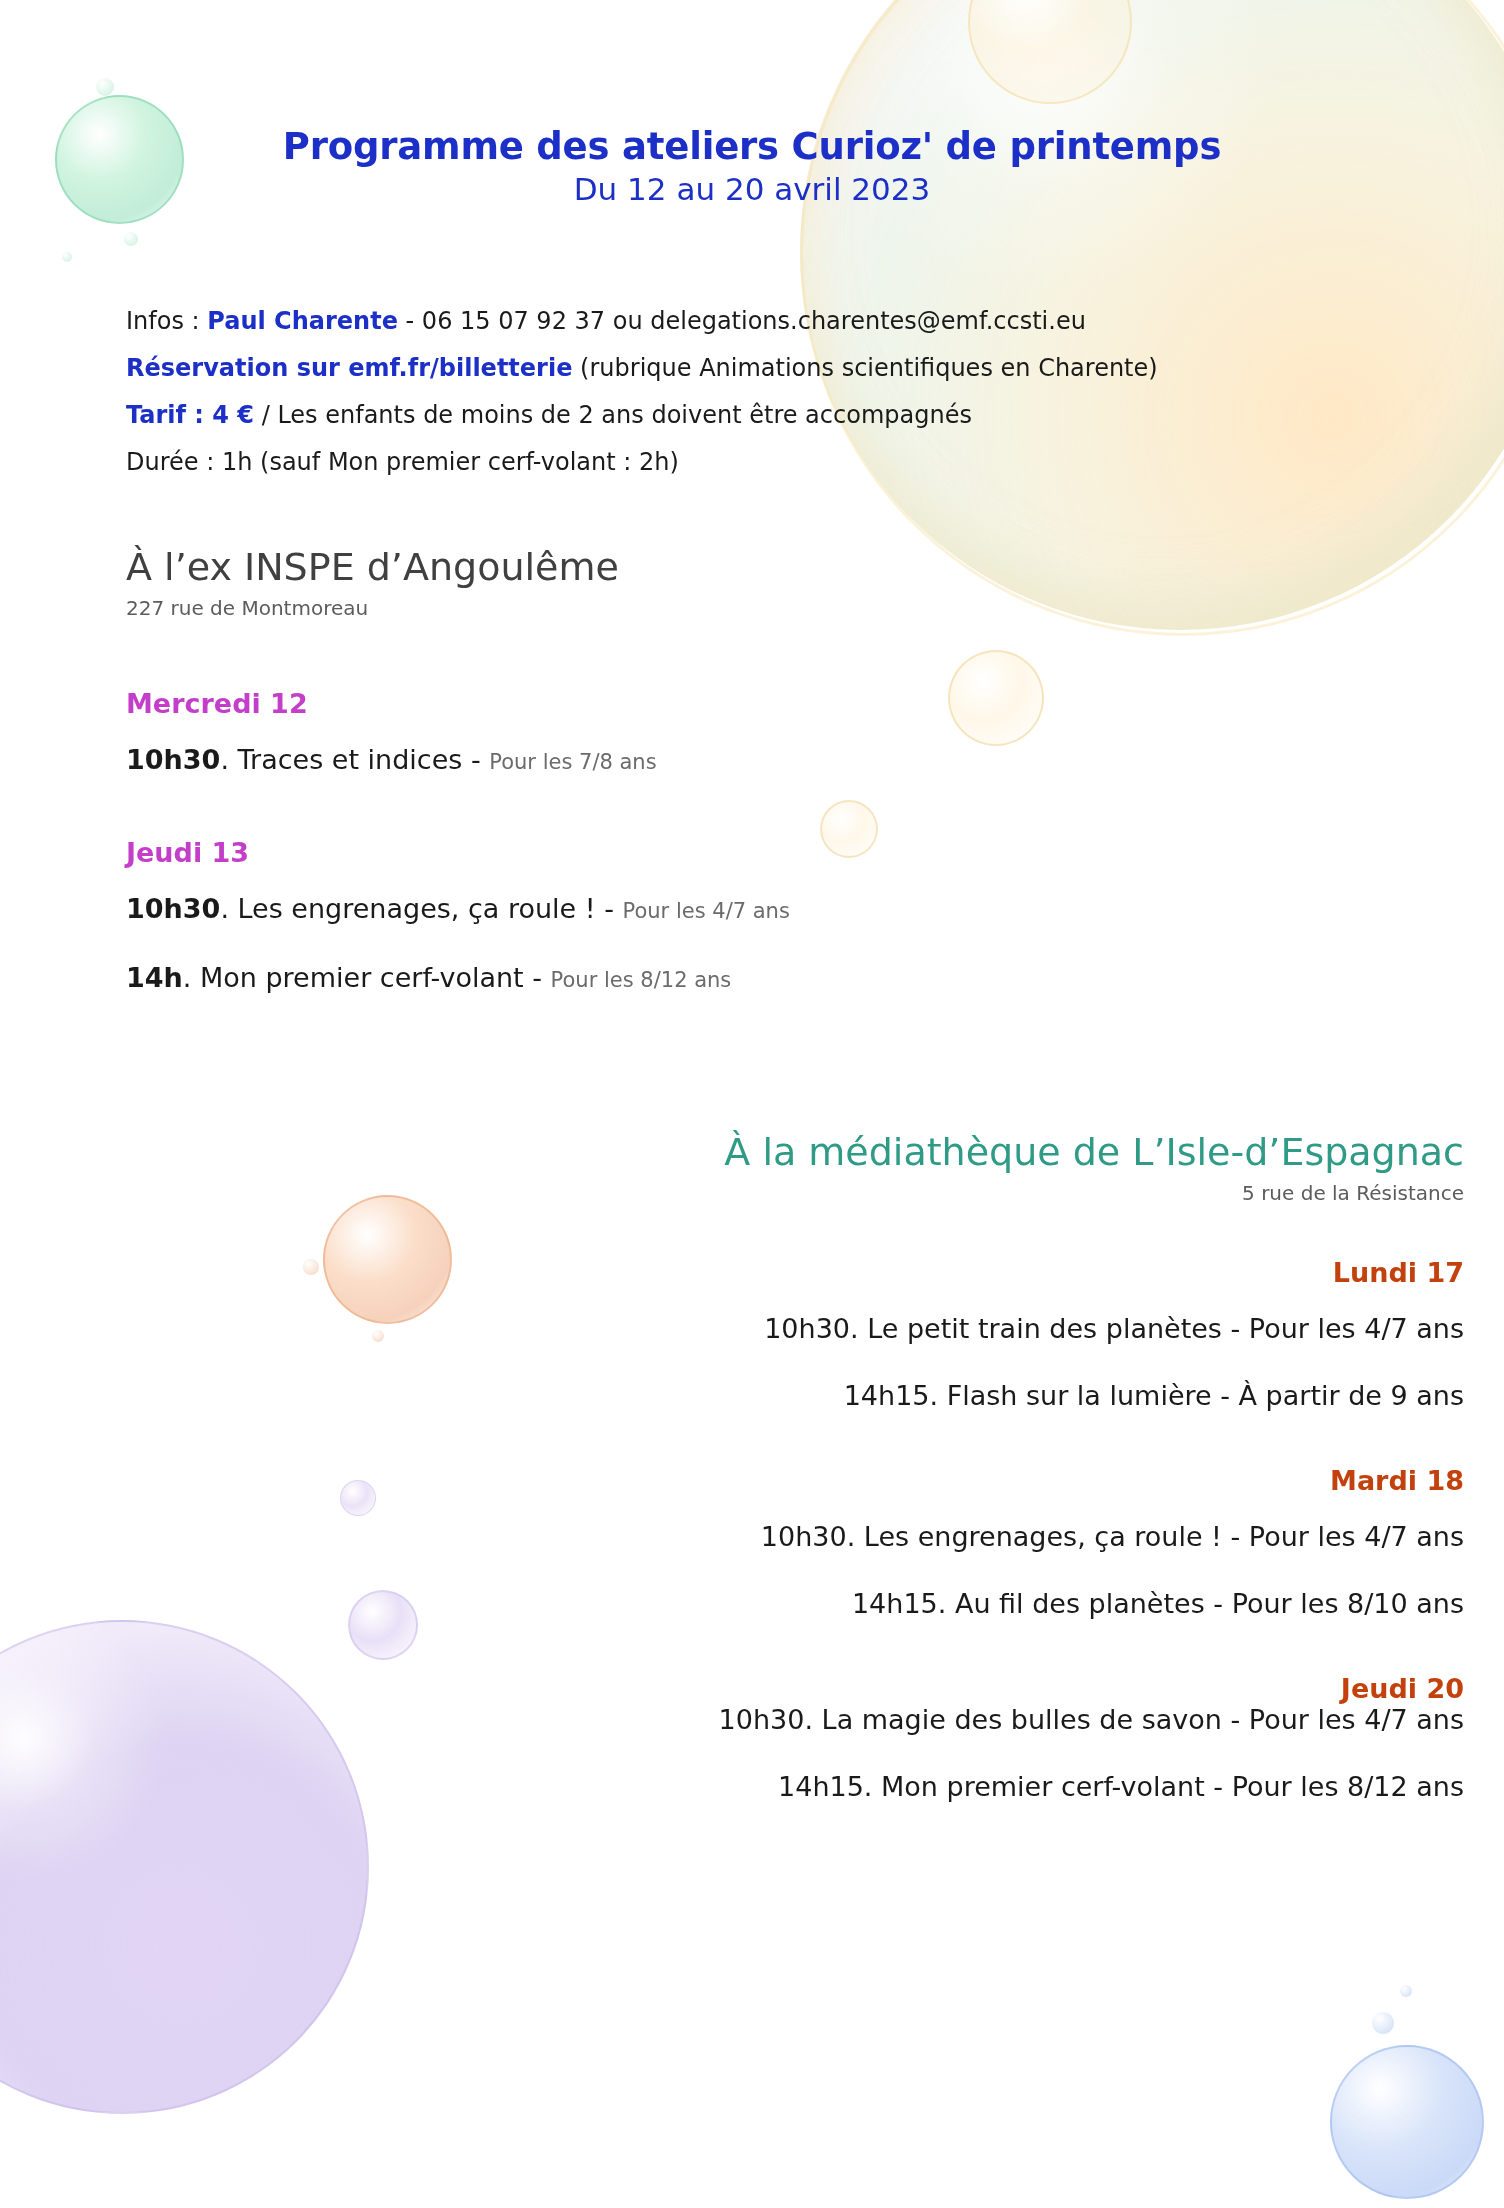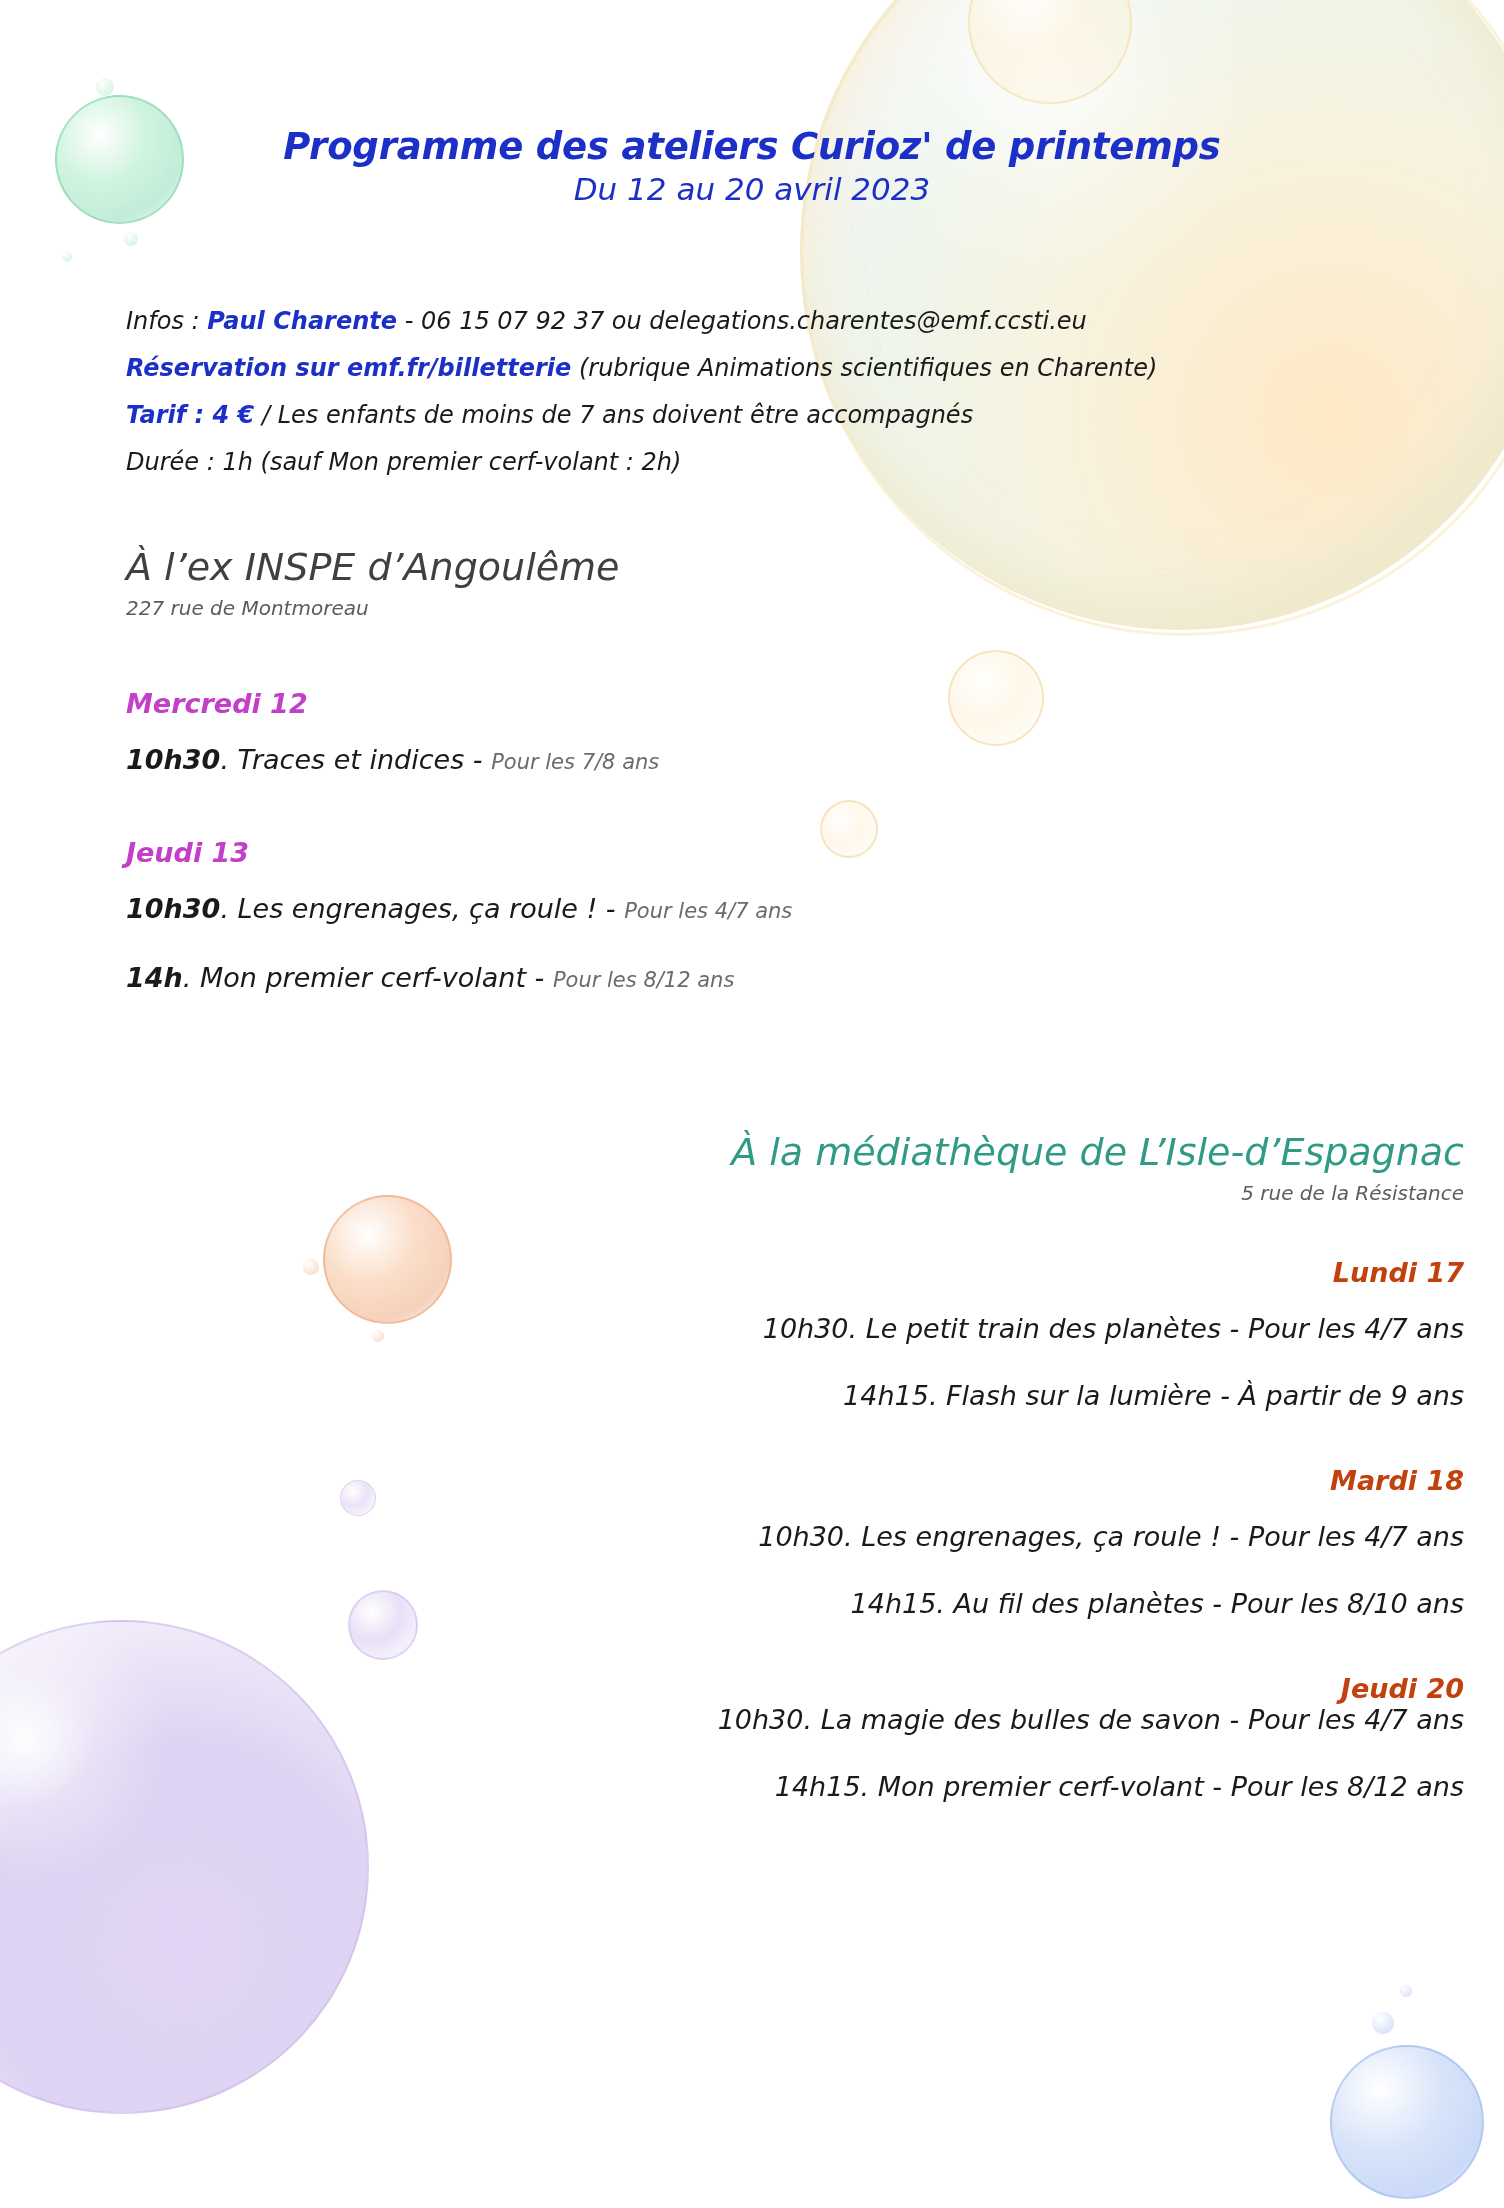--- a/index.html
+++ b/index.html
@@ -10,21 +10,20 @@
   }
   body {
     font-family: "DejaVu Sans", sans-serif;
   }
   .page {
     position: relative;
     width: 1504px;
     height: 2208px;
     overflow: hidden;
     background: #ffffff;
-    font-style: italic;
   }
 
   
   .bubbles {
     position: absolute;
     inset: 0;
     pointer-events: none;
     z-index: 0;
   }
   .bubble {
@@ -344,21 +343,21 @@
     </div>
 
     <div class="infos">
       <div class="line">
         <span>Infos : </span><span class="hl-blue">Paul Charente</span><span> - 06 15 07 92 37 ou delegations.charentes@emf.ccsti.eu</span>
       </div>
       <div class="line">
         <span class="hl-blue">Réservation sur emf.fr/billetterie</span><span> (rubrique Animations scientifiques en Charente)</span>
       </div>
       <div class="line">
-        <span class="hl-blue">Tarif : 4 €</span><span> / Les enfants de moins de 7 ans doivent être accompagnés</span>
+        <span class="hl-blue">Tarif : 4 €</span><span> / Les enfants de moins de 2 ans doivent être accompagnés</span>
       </div>
       <div class="line">Durée : 1h (sauf Mon premier cerf-volant : 2h)</div>
     </div>
 
     <div class="venue1">
       <div class="venue-title-pink">À l’ex INSPE d’Angoulême</div>
       <div class="venue-addr">227 rue de Montmoreau</div>
     </div>
 
     <div class="day-pink d1">Mercredi 12</div>

